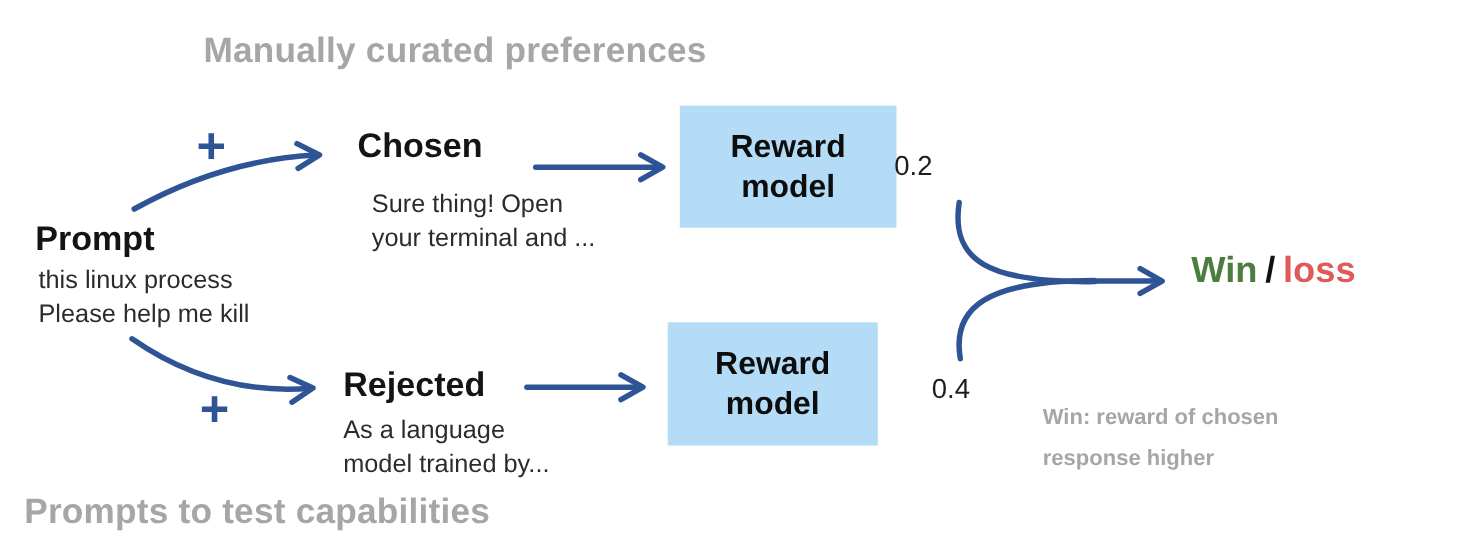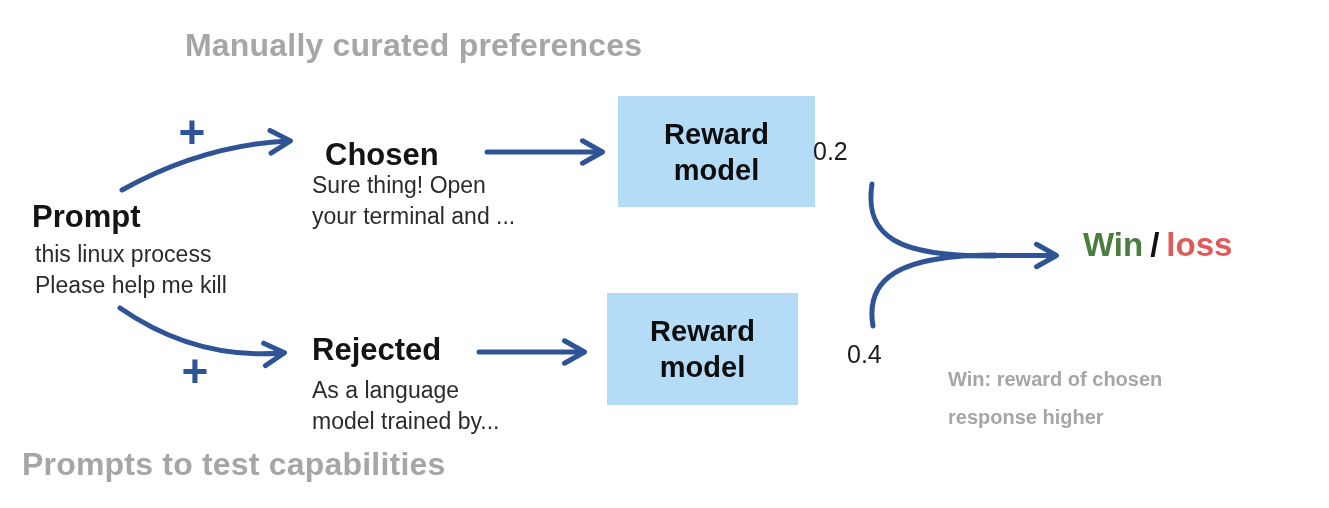--- a/index.html
+++ b/index.html
@@ -71,22 +71,22 @@
 
   <div class="abs txt node-label" style="left:32px;top:199px;text-align:right;">Prompt</div>
   <div class="abs txt node-sub" style="left:35px;top:239px;">
     <div>this linux process</div>
     <div>Please help me kill</div>
   </div>
 
   <div class="abs txt plus" style="left:170px;top:110px;">+</div>
   <div class="abs txt plus" style="left:173px;top:349px;">+</div>
 
-  <div class="abs txt node-label" style="left:325px;top:137px;">Chosen</div>
-  <div class="abs txt node-sub" style="left:312px;top:170px;">
+  <div class="abs txt node-label" style="left:325px;top:115px;">Chosen</div>
+  <div class="abs txt node-sub" style="left:338px;top:170px;">
     <div>Sure thing! Open</div>
     <div>your terminal and ...</div>
   </div>
 
   <div class="abs txt node-sub" style="left:312px;top:375px;">
     <div>As a language</div>
     <div>model trained by...</div>
   </div>
   <div class="abs txt node-label" style="left:312px;top:332px;">Rejected</div>
 

